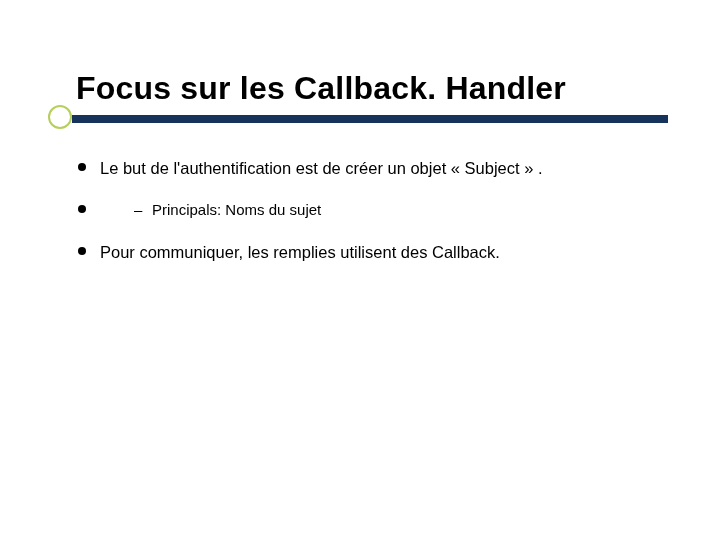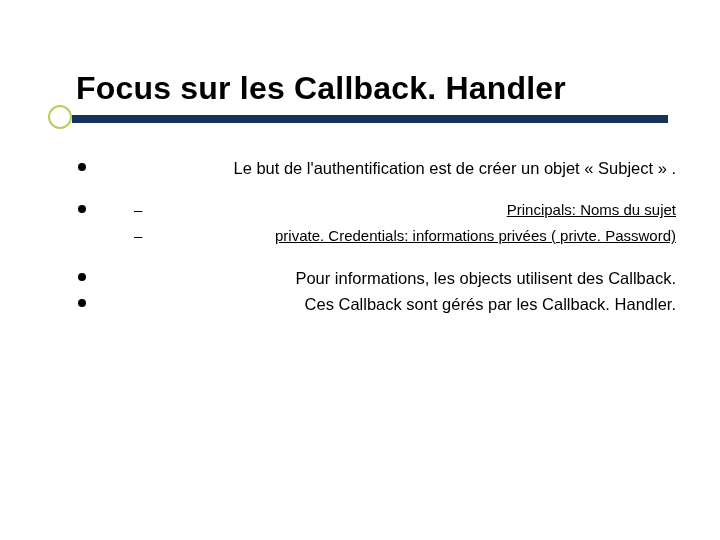--- a/index.html
+++ b/index.html
@@ -47,21 +47,20 @@
     left: -4px;
     top: 4px;
     height: 8px;
     width: 596px;
     background: #17335c;
   }
   ul.level1 {
     list-style: none;
     padding: 0;
     margin: 0;
-    text-align: right;
   }
   ul.level1 > li {
     position: relative;
     padding-left: 24px;
     font-size: 16.5px;
     line-height: 1.35;
     margin-bottom: 20px;
   }
   ul.level1 > li::before {
     content: "";
@@ -70,21 +69,20 @@
     top: 6px;
     width: 8px;
     height: 8px;
     background: #000000;
     border-radius: 50%;
   }
   ul.level2 {
     list-style: none;
     padding: 0;
     margin: 10px 0 0 34px;
-    text-decoration: underline;
   }
   ul.level2 > li {
     position: relative;
     padding-left: 18px;
     font-size: 15px;
     line-height: 1.45;
     margin-bottom: 4px;
   }
   ul.level2 > li::before {
     content: "–";
@@ -114,29 +112,23 @@
 
   <ul class="level1">
     <li>
       <span>Le but de l'authentification est de créer un objet « Subject » .</span>
     </li>
     <li>
       <ul class="level2">
         <li>
           <span>Principals: Noms du sujet</span>
         </li>
-        <li>
-          <span>private. Credentials: informations privées ( privte. Password)</span>
-        </li>
       </ul>
     </li>
   </ul>
 
   <ul class="level1 group-tight">
     <li>
-      <span>Pour informations, les objects utilisent des Callback.</span>
-    </li>
-    <li>
-      <span>Ces Callback sont gérés par les Callback. Handler.</span>
+      <span>Pour communiquer, les remplies utilisent des Callback.</span>
     </li>
   </ul>
 
 </div>
 
 </body></html>

